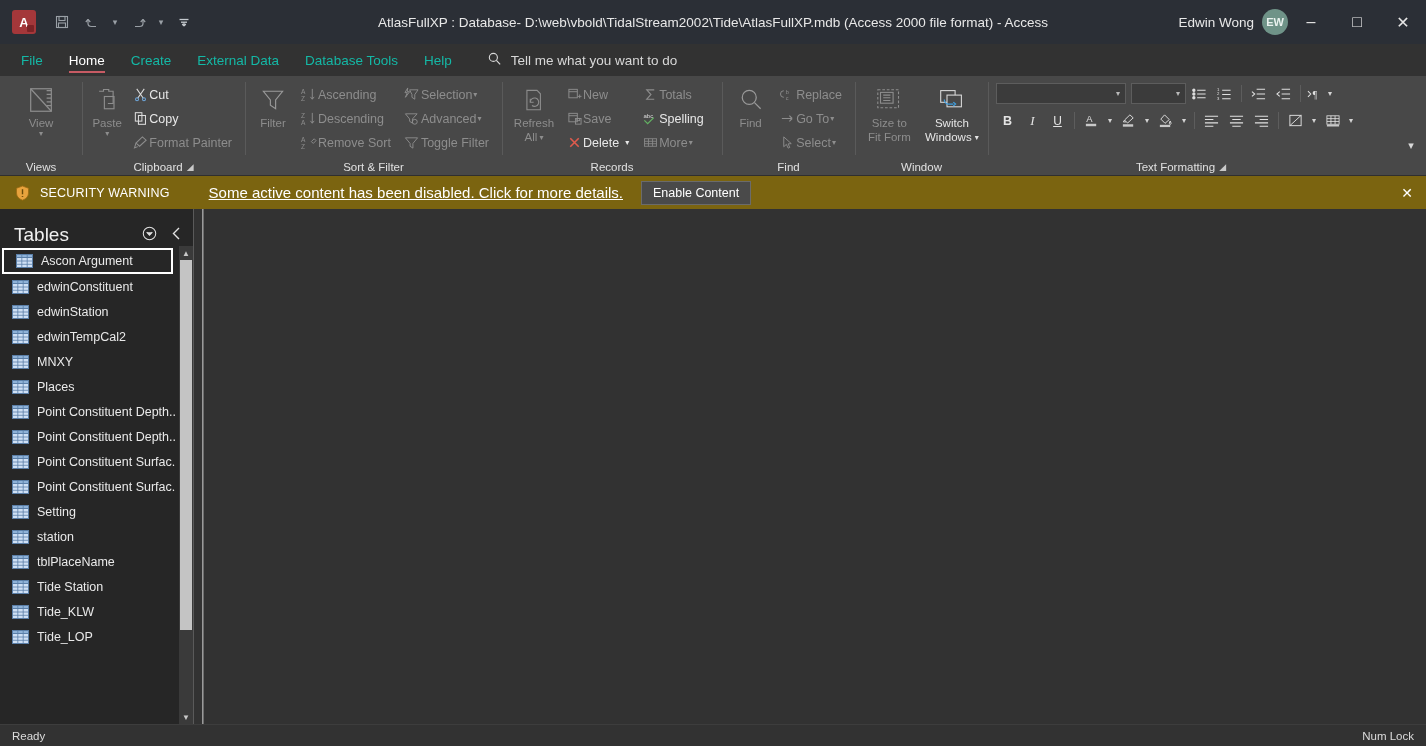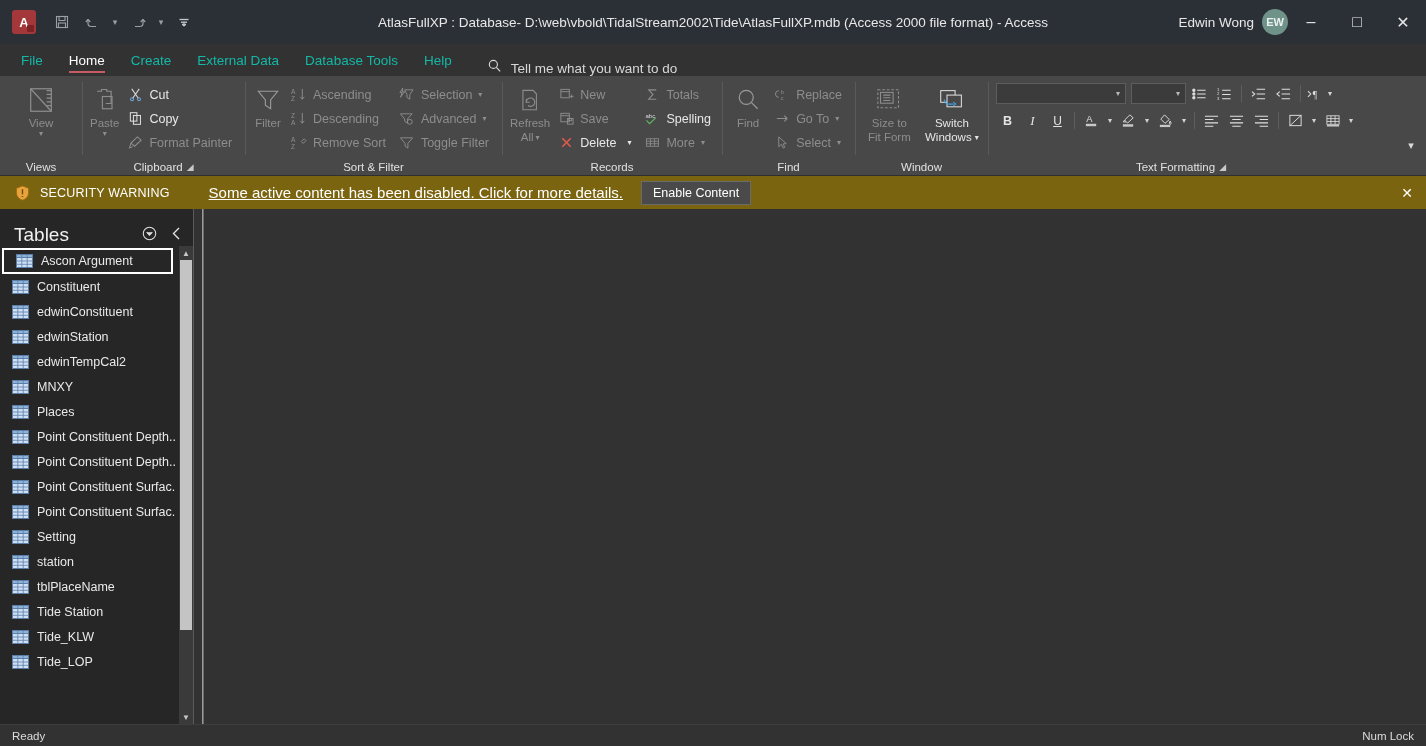--- a/index.html
+++ b/index.html
@@ -64,21 +64,21 @@
   }
   .tab {
     padding: 0 13px; display: flex; align-items: center;
     color: #14b8a6; font-size: 13.5px; position: relative;
   }
   .tab.active { color: #ffffff; }
   .tab.active::after {
     content: ""; position: absolute; left: 13px; right: 13px; bottom: 3px;
     height: 2px; background: #c75b64;
   }
-  .tellme { display: flex; align-items: flex-end; gap: 9px; padding-left: 22px; color: #d8d8d8; font-size: 13.5px; }
+  .tellme { display: flex; align-items: center; gap: 9px; padding-left: 22px; color: #d8d8d8; font-size: 13.5px; }
 
   
   .ribbon {
     height: 100px; min-height: 100px;
     background: #484848;
     display: flex; align-items: stretch;
     position: relative;
     border-bottom: 1px solid #2f2f2f;
   }
   .rgroup { display: flex; flex-direction: column; position: relative; padding: 0 2px; }
@@ -99,21 +99,21 @@
     line-height: 1.15;
   }
   .bigbtn.disabled { color: #8d8d8d; }
   .bigbtn .ico { height: 32px; display:flex; align-items:center; justify-content:center; }
   .bigbtn .cap { white-space: nowrap; }
   .bigbtn .dd { font-size: 8px; line-height: 6px; }
 
   
   .smallcol { display: flex; flex-direction: column; gap: 1px; padding-top: 3px; }
   .smallbtn {
-    height: 23px; display: flex; align-items: center; gap: 5px;
+    height: 23px; display: flex; align-items: center; 
     padding: 0 5px; color: #e8e8e8; font-size: 12.5px; white-space: nowrap;
   }
   .smallbtn.disabled { color: #8d8d8d; }
   .smallbtn .sico { width: 18px; height: 18px; display:flex;align-items:center;justify-content:center; flex:0 0 18px;}
   .smallbtn .car { font-size: 8px; color: inherit; margin-left: 1px; }
 
   
   .tf-row { display: flex; align-items: center; gap: 2px; }
   .tf-combo {
     height: 21px; background: #3b3b3b; border: 1px solid #5d5d5d;
@@ -720,28 +720,20 @@
                 <path d="M5.8 0.5 V13.5 M11.2 0.5 V13.5 M0.5 7 H16.5 M0.5 10.3 H16.5" stroke="#5b7fa8" stroke-width="0.8"></path>
               </svg></span>
             <span class="nav-label">Ascon Argument</span>
           </div>
           <div class="nav-item">
             <span class="tbl-ico"><svg width="17" height="14" viewBox="0 0 17 14" fill="none">
                 <rect x="0.5" y="0.5" width="16" height="13" fill="#cfe0f5" stroke="#5b7fa8"></rect>
                 <rect x="0.5" y="0.5" width="16" height="3" fill="#8fb2d8" stroke="#5b7fa8"></rect>
                 <path d="M5.8 0.5 V13.5 M11.2 0.5 V13.5 M0.5 7 H16.5 M0.5 10.3 H16.5" stroke="#5b7fa8" stroke-width="0.8"></path>
               </svg></span>
-            <span class="nav-label">Constituent</span>
-          </div>
-          <div class="nav-item">
-            <span class="tbl-ico"><svg width="17" height="14" viewBox="0 0 17 14" fill="none">
-                <rect x="0.5" y="0.5" width="16" height="13" fill="#cfe0f5" stroke="#5b7fa8"></rect>
-                <rect x="0.5" y="0.5" width="16" height="3" fill="#8fb2d8" stroke="#5b7fa8"></rect>
-                <path d="M5.8 0.5 V13.5 M11.2 0.5 V13.5 M0.5 7 H16.5 M0.5 10.3 H16.5" stroke="#5b7fa8" stroke-width="0.8"></path>
-              </svg></span>
             <span class="nav-label">edwinConstituent</span>
           </div>
           <div class="nav-item">
             <span class="tbl-ico"><svg width="17" height="14" viewBox="0 0 17 14" fill="none">
                 <rect x="0.5" y="0.5" width="16" height="13" fill="#cfe0f5" stroke="#5b7fa8"></rect>
                 <rect x="0.5" y="0.5" width="16" height="3" fill="#8fb2d8" stroke="#5b7fa8"></rect>
                 <path d="M5.8 0.5 V13.5 M11.2 0.5 V13.5 M0.5 7 H16.5 M0.5 10.3 H16.5" stroke="#5b7fa8" stroke-width="0.8"></path>
               </svg></span>
             <span class="nav-label">edwinStation</span>
           </div>

